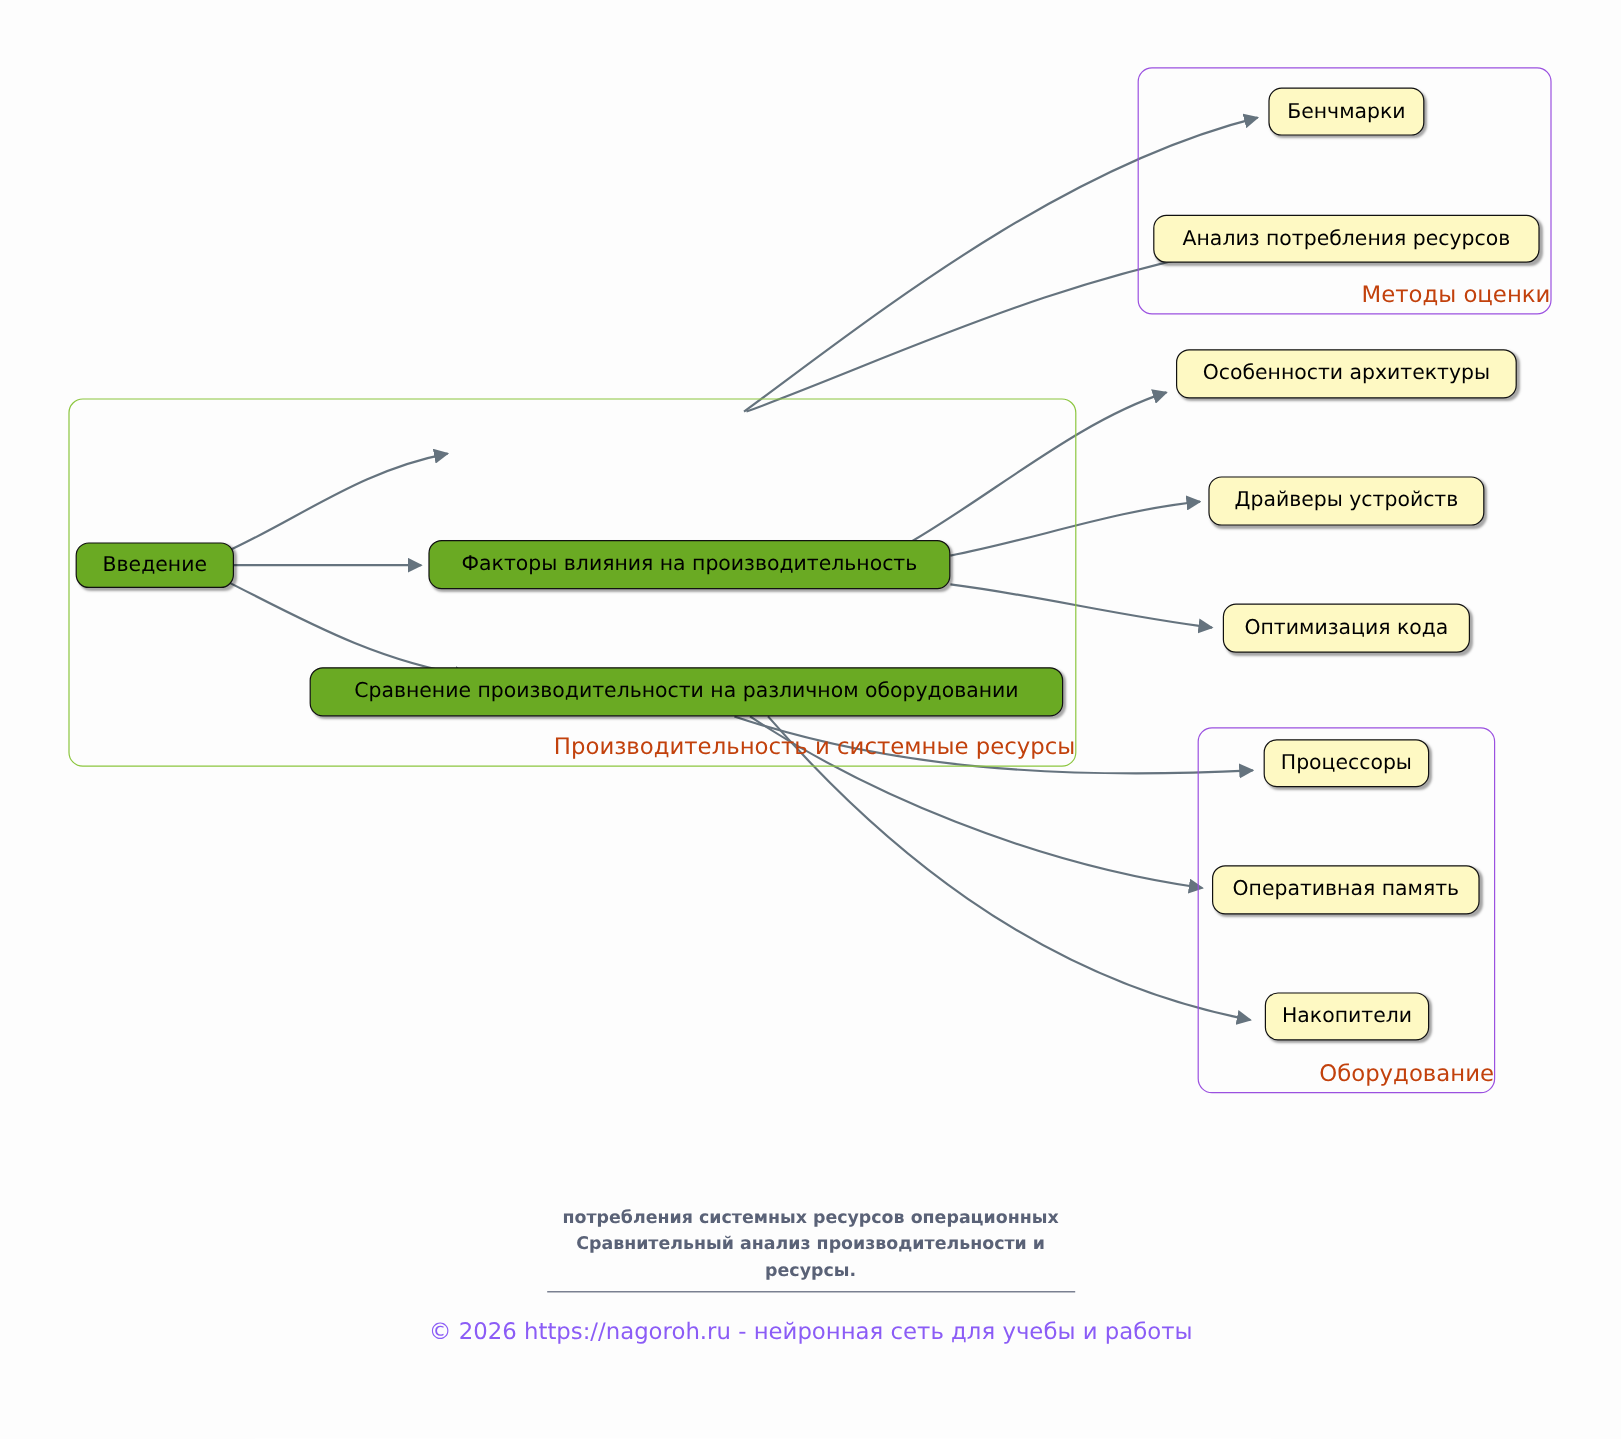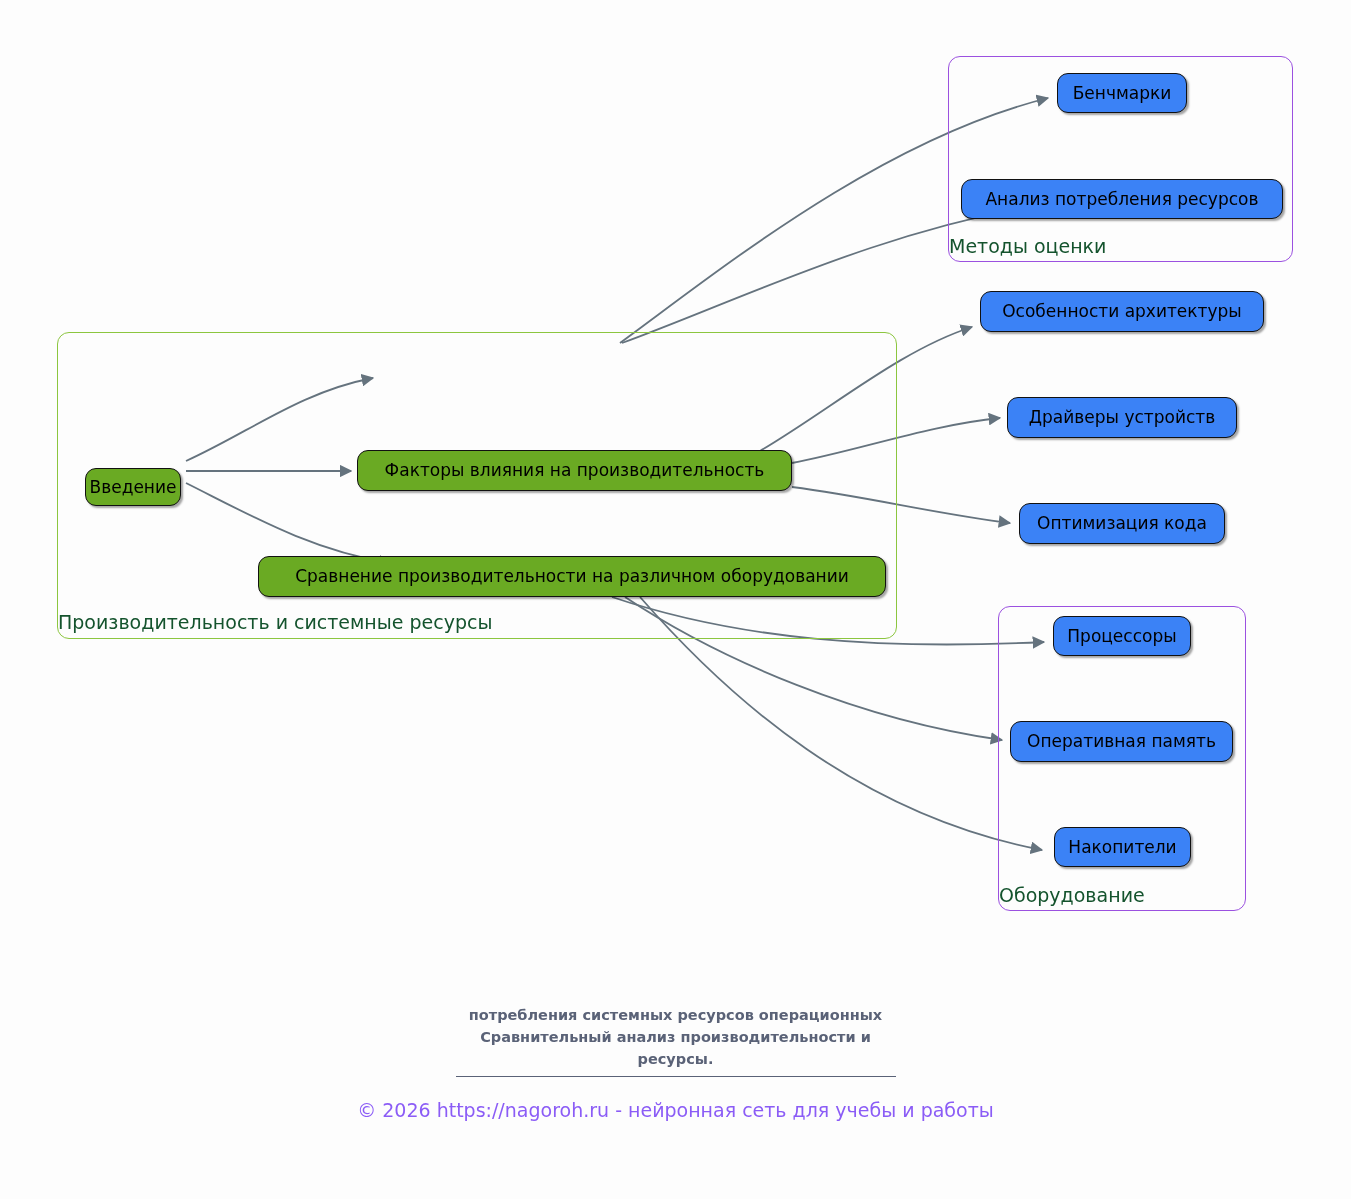--- a/index.html
+++ b/index.html
@@ -28,42 +28,42 @@
     box-sizing: border-box;
     border-radius: 12px;
     background: transparent;
   }
   .cluster.green { border: 1.6px solid #8cc63f; }
   .cluster.purple { border: 1.6px solid #9b51e0; }
   .cluster-label {
     position: absolute;
     left: 0;
     width: 100%;
-    text-align: left;
+    text-align: right;
     font-size: 19px;
-    color: #14532d;
+    color: #c2410c;
     white-space: nowrap;
   }
   .node {
     position: absolute;
     box-sizing: border-box;
     display: flex;
     align-items: center;
     justify-content: center;
     border-radius: 11px;
     border: 1.4px solid #111111;
     font-size: 17px;
     line-height: 1;
     color: #000000;
     white-space: nowrap;
     box-shadow: 2px 2px 2px rgba(0,0,0,0.35);
     cursor: pointer;
   }
   .node.green { background: #6aaa23; }
-  .node.purple { background: #3b82f6; }
+  .node.purple { background: #fef9c3; }
 
   #footer {
     position: absolute;
     left: 0;
     width: 1351px;
     text-align: center;
   }
   #footer-title {
     font-size: 14.5px;
     font-weight: bold;
@@ -114,21 +114,21 @@
       <path d="M 792 487 C 870 497 930 513 1010 523"></path>
 
       <path d="M 612 597 C 740 640 880 650 1044 642"></path>
 
       <path d="M 625 597 C 720 660 860 720 1002 740"></path>
 
       <path d="M 640 597 C 730 700 860 815 1042 850"></path>
     </g>
   </svg>
 
-  <div class="node green" style="left:85px; top:452px; width:96px; height:38px;margin-top:16px;">Введение</div>
+  <div class="node green" style="left:63px; top:452px; width:132px; height:38px;">Введение</div>
 
   <div class="cluster green" style="left:57px; top:332px; width:840px; height:307px;">
     <div class="cluster-label" style="top:278px;">Производительность и системные ресурсы</div>
   </div>
 
 
   <div class="node green" style="left:357px; top:450px; width:435px; height:41px;">Факторы влияния на производительность</div>
 
   <div class="node green" style="left:258px; top:556px; width:628px; height:41px;">Сравнение производительности на различном оборудовании</div>
 

